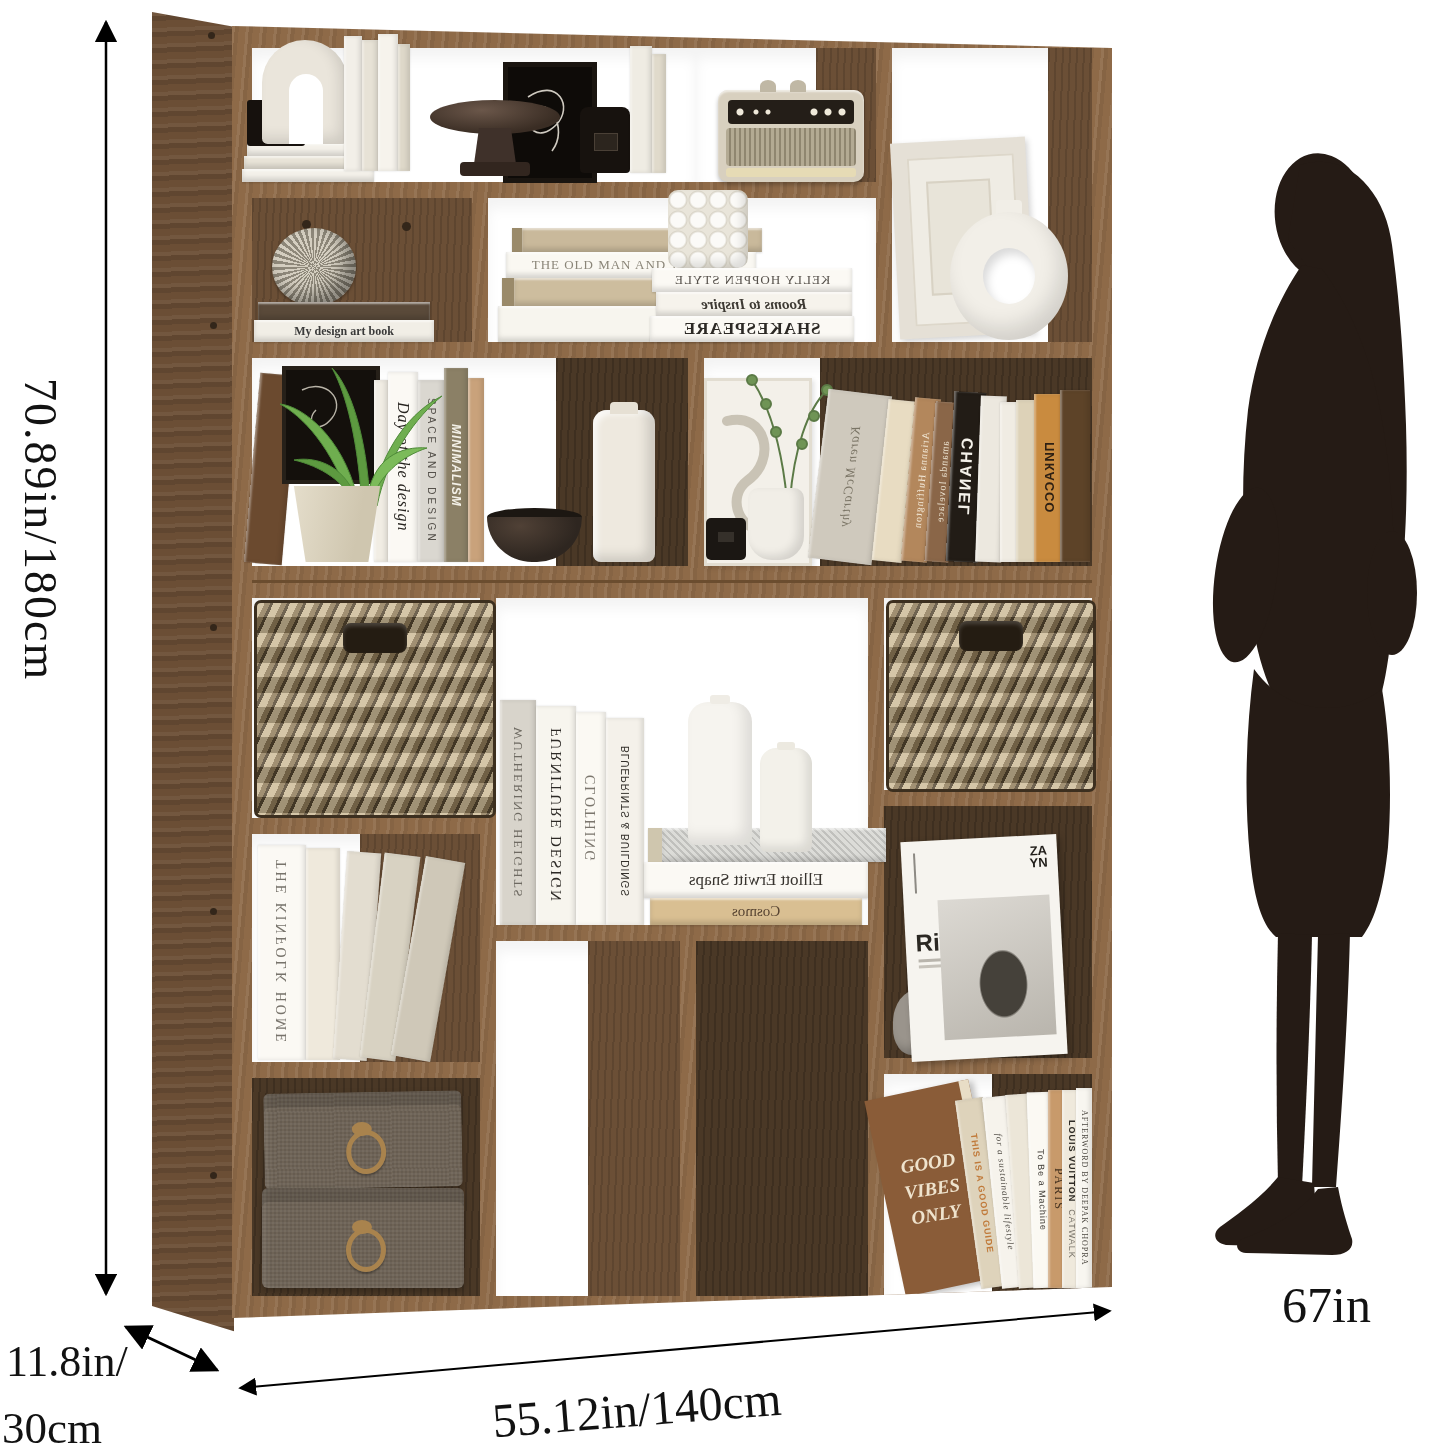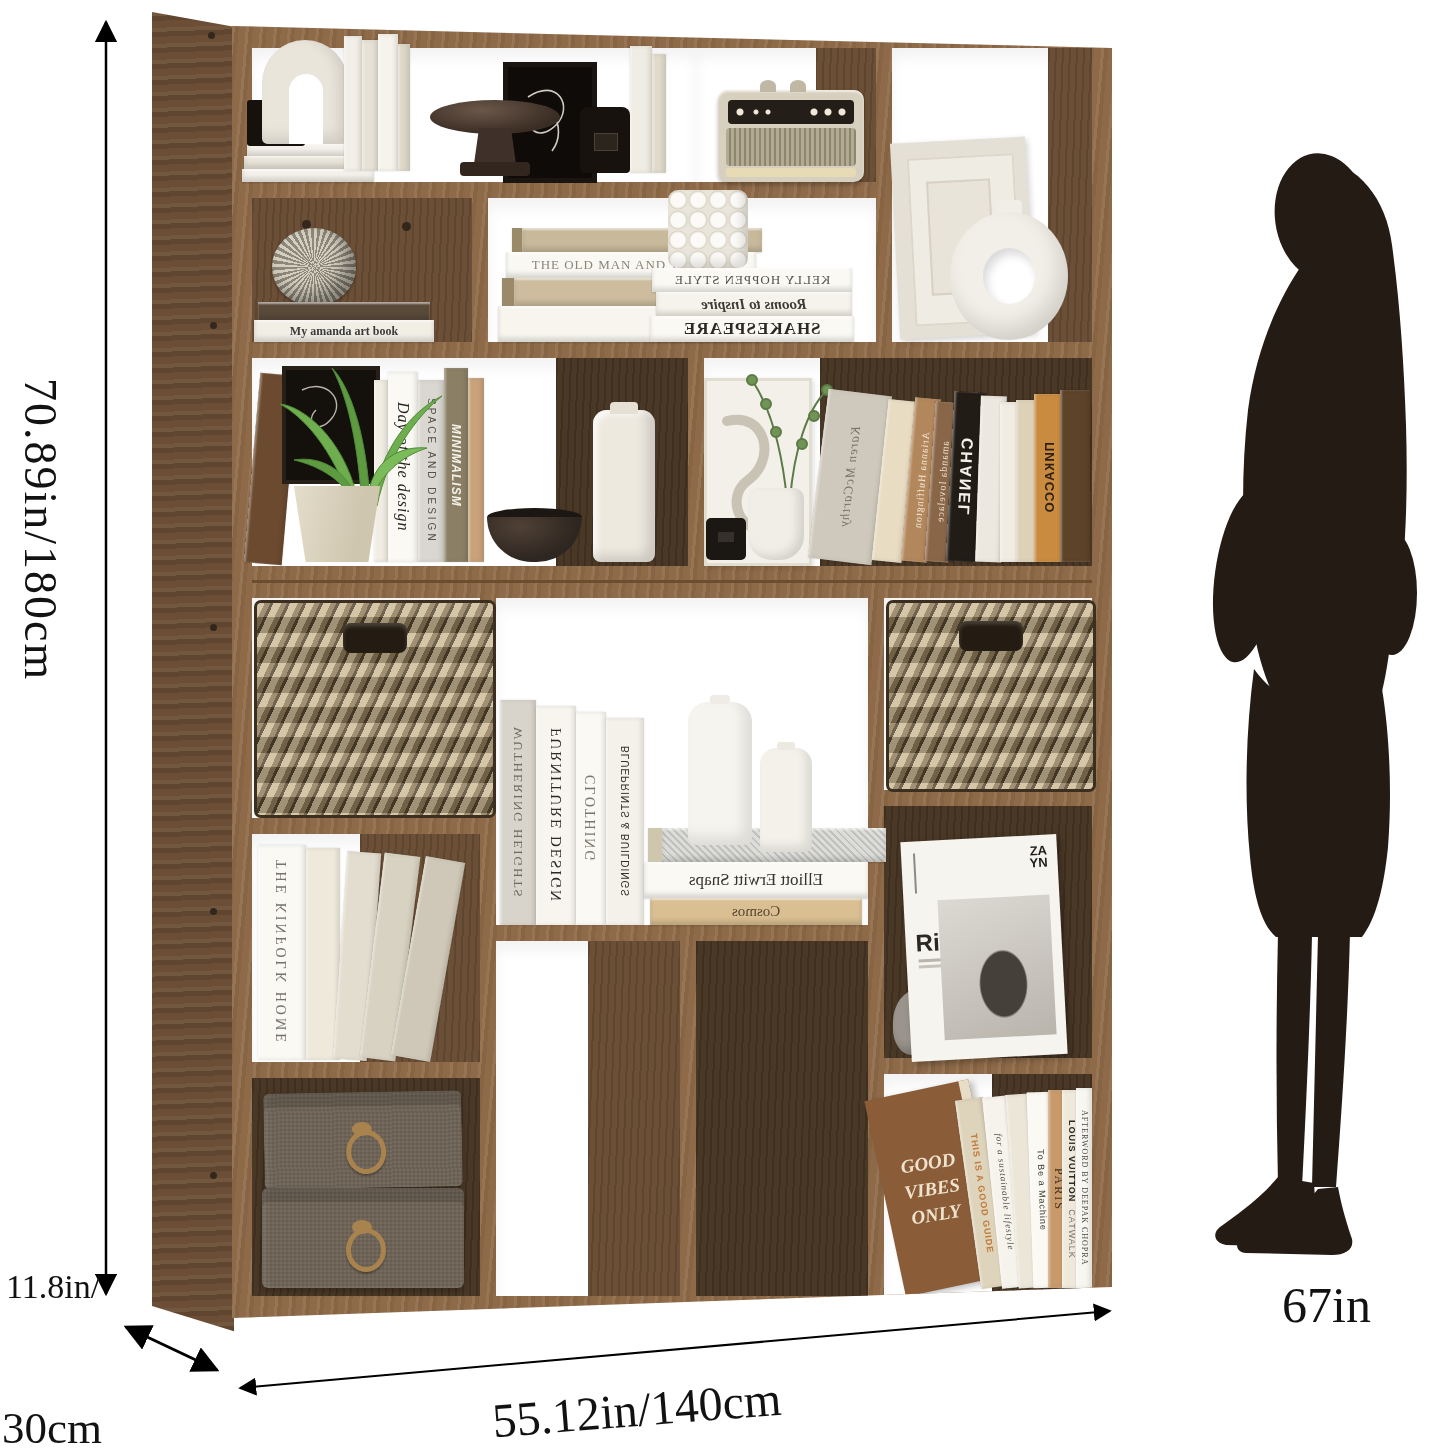--- a/index.html
+++ b/index.html
@@ -127,21 +127,21 @@
       <div class="abs" style="left:46px;top:0;width:26px;height:16px;background:#f1eee7;border-radius:4px 4px 0 0;"></div>
       <div class="abs" style="left:0;top:12px;width:118px;height:128px;background:#f2efe8;border-radius:50%;box-shadow:inset -8px -12px 20px rgba(0,0,0,.13);">
         <div class="abs" style="left:33px;top:36px;width:52px;height:56px;background:#fff;border-radius:50%;box-shadow:inset 4px 6px 10px rgba(0,0,0,.15);"></div>
       </div>
     </div>
 
     <div class="abs" style="left:40px;top:202px;width:84px;height:78px;border-radius:50%;
          background:repeating-conic-gradient(#d4cec0 0 5deg,#8e887a 5deg 10deg);box-shadow:inset -10px -10px 16px rgba(0,0,0,.35),0 2px 3px rgba(0,0,0,.3);"></div>
     <div class="slab" style="left:26px;top:276px;width:172px;height:18px;background:#5a4a3a;"></div>
     <div class="slab" style="left:22px;top:294px;width:180px;height:22px;background:#f1eee6;">
-      <span style="font-size:12px;color:#3a3a3a;font-weight:bold;">My amanda art book</span>
+      <span style="font-size:12px;color:#3a3a3a;font-weight:bold;">My design art book</span>
     </div>
 
     <div class="slab" style="left:280px;top:202px;width:240px;height:24px;background:#c9b99b;border-left:10px solid #9a8a6a;"></div>
     <div class="slab" style="left:274px;top:226px;width:250px;height:26px;background:#faf8f2;">
       <span style="font-size:13px;color:#8a8578;letter-spacing:1px;">THE OLD MAN AND THE SEA</span>
     </div>
     <div class="slab" style="left:270px;top:252px;width:256px;height:28px;background:#cdbd9e;border-left:12px solid #9a8a6a;"></div>
     <div class="slab" style="left:266px;top:280px;width:262px;height:36px;background:#f7f5ee;"></div>
     <div class="abs" style="left:436px;top:164px;width:80px;height:78px;border-radius:10px;
          background:#e9e5da;background-image:radial-gradient(circle at 10px 10px,#fbfaf7 7px,#d8d3c6 9px,transparent 10px);background-size:20px 20px;box-shadow:inset -6px -6px 10px rgba(0,0,0,.12);"></div>
@@ -346,17 +346,17 @@
       <marker id="ah" viewBox="0 0 10 10" refX="9" refY="5" markerWidth="9" markerHeight="9" orient="auto-start-reverse">
         <path d="M0,0 L10,5 L0,10 z" fill="#000"></path>
       </marker>
     </defs>
     <line x1="106" y1="22" x2="106" y2="1294" stroke="#000" stroke-width="2.5" marker-start="url(#ah)" marker-end="url(#ah)"></line>
     <line x1="126" y1="1327" x2="217" y2="1370" stroke="#000" stroke-width="3" marker-start="url(#ah)" marker-end="url(#ah)"></line>
     <line x1="240" y1="1388" x2="1110" y2="1311" stroke="#000" stroke-width="2" marker-start="url(#ah)" marker-end="url(#ah)"></line>
   </svg>
 
   <div class="dim" style="left:14px;top:378px;font-size:46px;writing-mode:vertical-rl;letter-spacing:2px;">70.89in/180cm</div>
-  <div class="dim" style="left:6px;top:1268px;font-size:34px;">11.8in/</div>
+  <div class="dim" style="left:6px;top:1336px;font-size:44px;">11.8in/</div>
   <div class="dim" style="left:2px;top:1402px;font-size:45px;">30cm</div>
   <div class="dim" style="left:492px;top:1382px;font-size:48px;transform:rotate(-4.5deg);">55.12in/140cm</div>
   <div class="dim" style="left:1282px;top:1276px;font-size:50px;">67in</div>
 </div>
 
 </body></html>

